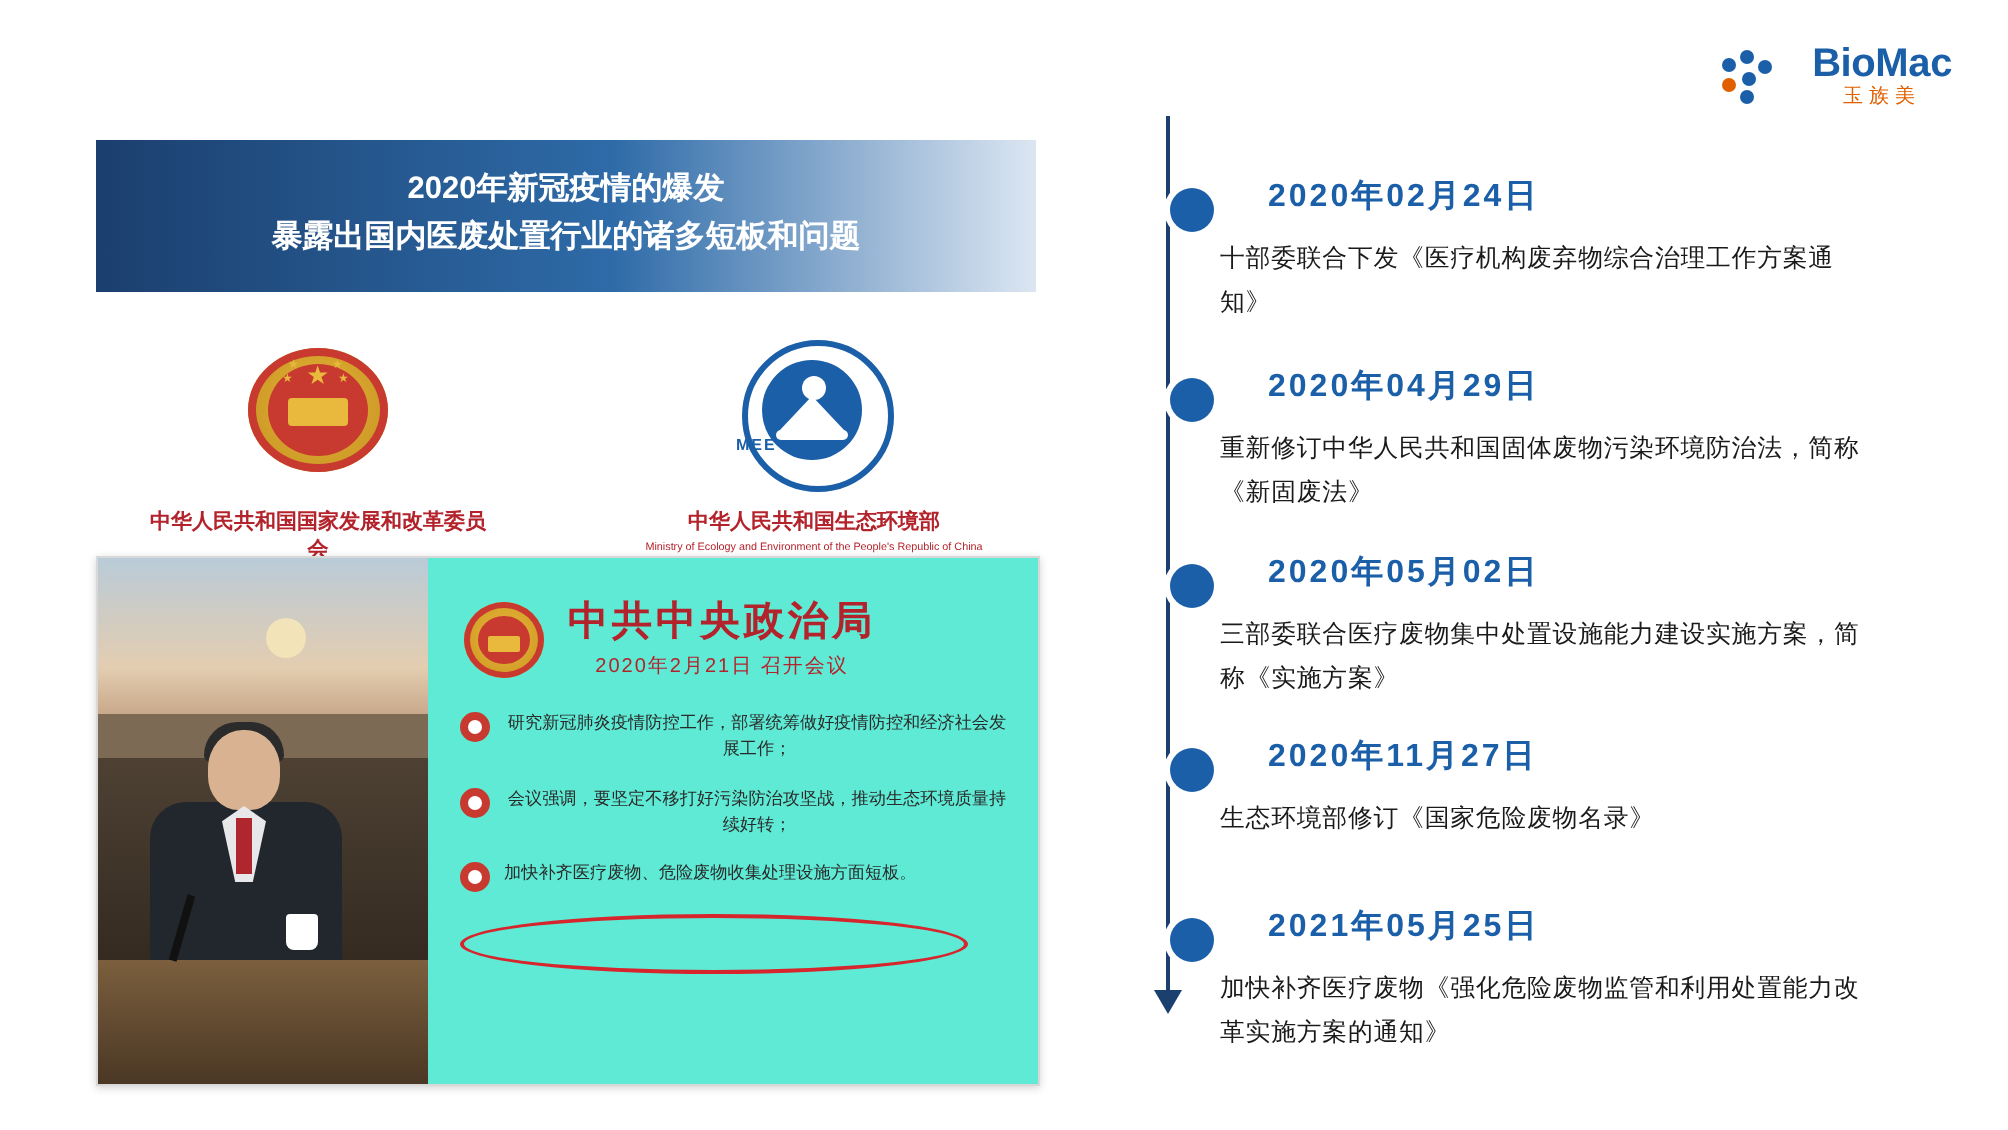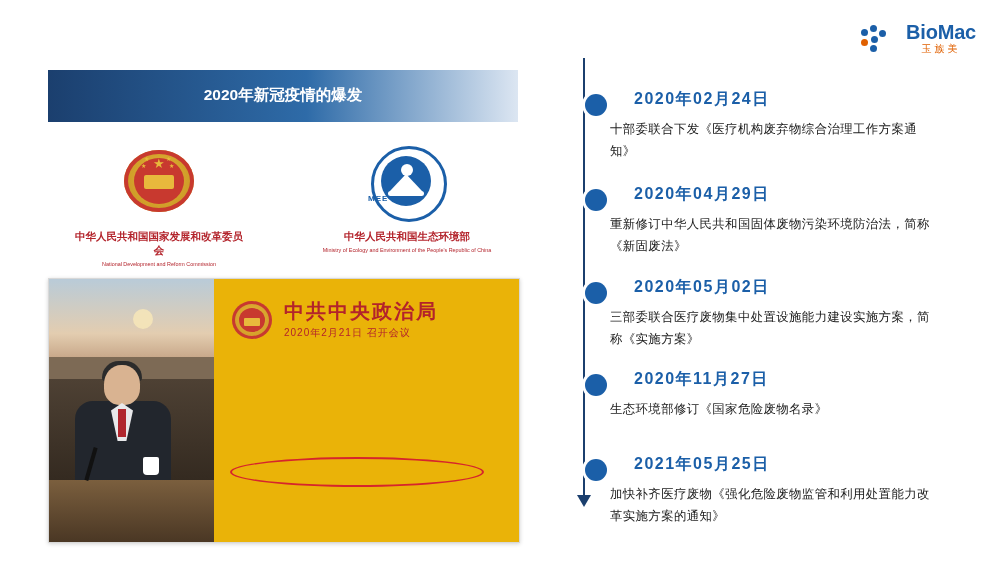--- a/index.html
+++ b/index.html
@@ -255,23 +255,24 @@
     background: #111;
     transform: rotate(16deg);
   }
   .ph-cup {
     position:absolute; left: 94px; top: 178px; width: 16px; height: 18px;
     background: #ffffff; border-radius: 2px 2px 4px 4px;
   }
 
   .photo-right {
     flex: 1;
-    background: #eab308;
+    background: #5eead4;
     position: relative;
     padding: 10px 10px 8px 10px;
+    text-align: center;
   }
   .doc-head {
     display: flex;
     align-items: center;
     gap: 10px;
     margin: 10px 0 0 6px;
   }
   .doc-emblem {
     width: 44px; height: 42px;
     position: relative;
@@ -415,20 +416,21 @@
   <div class="logo-text">
     <div class="logo-main">BioMac</div>
     <div class="logo-sub">玉族美</div>
   </div>
 </div>
 
 <div class="left-panel">
 
   <div class="title-bar">
     <span class="title-line">2020年新冠疫情的爆发</span>
+    <span class="title-line">暴露出国内医废处置行业的诸多短板和问题</span>
   </div>
 
   <div class="emblems">
 
     <div class="emblem-block">
       <div class="emblem-nat">
         <div class="ring"></div>
         <div class="inner"></div>
         <div class="gate"></div>
         <div class="star-big">★</div>
@@ -480,20 +482,34 @@
         <div class="r"></div>
           <div class="i"></div>
           <div class="g"></div>
       </div>
       <div>
         <div class="doc-title">中共中央政治局</div>
         <div class="doc-sub">2020年2月21日 召开会议</div>
       </div>
     </div>
 
+    <div class="doc-list">
+      <div class="doc-item">
+        <div class="doc-bullet"></div>
+        <div class="doc-text">研究新冠肺炎疫情防控工作，部署统筹做好疫情防控和经济社会发展工作；</div>
+      </div>
+      <div class="doc-item">
+        <div class="doc-bullet"></div>
+        <div class="doc-text">会议强调，要坚定不移打好污染防治攻坚战，推动生态环境质量持续好转；</div>
+      </div>
+      <div class="doc-item highlight">
+        <div class="doc-bullet"></div>
+        <div class="doc-text">加快补齐医疗废物、危险废物收集处理设施方面短板。</div>
+      </div>
+    </div>
     <div class="ellipse"></div>
   </div>
 </div>
 
 <div class="timeline">
   <div class="tl-axis"></div>
   <div class="tl-arrow"></div>
 
   <div class="tl-item" style="top:30px;">
     <div class="tl-dot"></div>

